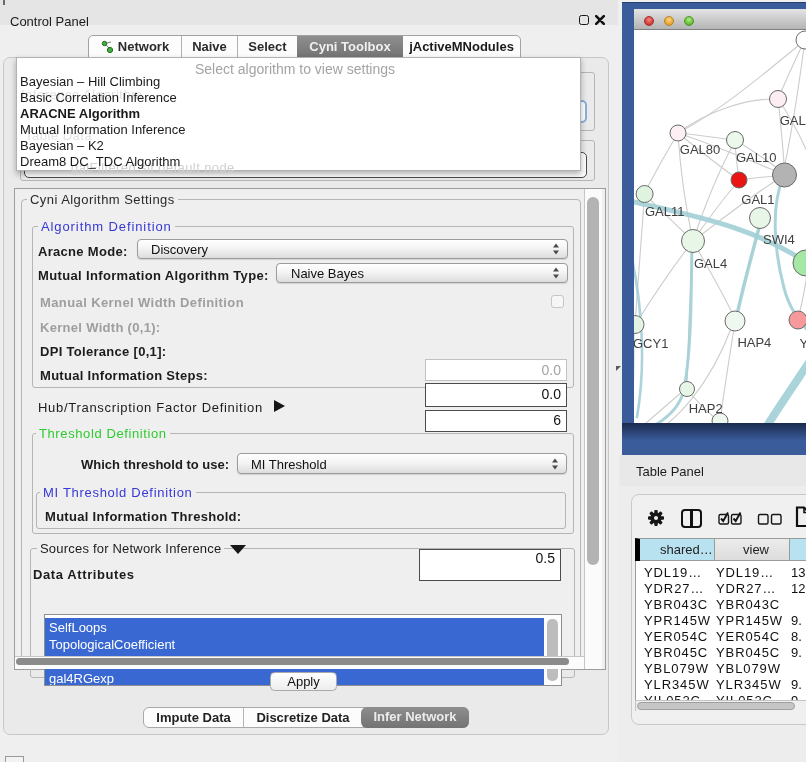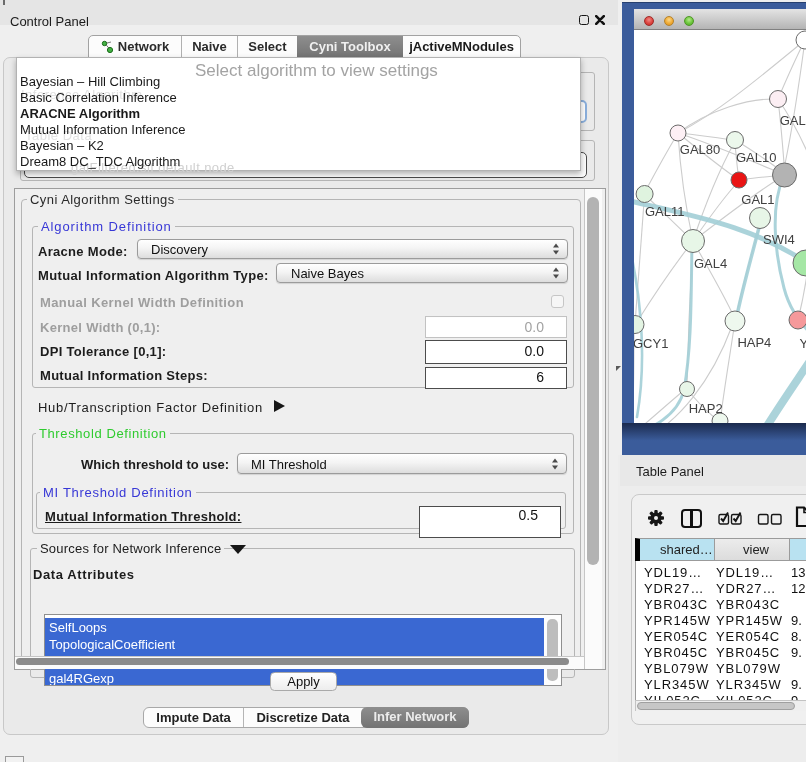--- a/index.html
+++ b/index.html
@@ -11,21 +11,21 @@
 .bold{font-weight:bold;}
 .gray{color:#9e9e9e;}
 .etch{position:absolute;border:1px solid #b5b5b5;border-radius:3px;}
 .gt{position:absolute;font-size:13px;line-height:13px;background:#efefef;padding:0 3px;white-space:nowrap;}
 .combo{position:absolute;border:1px solid #9b9b9b;border-radius:4px;background:linear-gradient(#ffffff,#f4f4f4 45%,#dddddd);box-shadow:0 1px 1px rgba(0,0,0,0.12);}
 .combo .ct{position:absolute;left:19px;top:50%;transform:translateY(-50%);font-size:13px;color:#111;}
 .arr{position:absolute;right:7px;top:50%;transform:translateY(-50%);width:7px;height:11px;}
 .arr i{position:absolute;left:0;width:0;height:0;border-left:3.5px solid transparent;border-right:3.5px solid transparent;}
 .arr .up{top:0;border-bottom:4.5px solid #4a4a4a;}
 .arr .dn{bottom:0;border-top:4.5px solid #4a4a4a;}
-.field{position:absolute;background:#fff;font-size:13px;text-align:right;padding-right:22px;}
+.field{position:absolute;background:#fff;font-size:13px;text-align:right;padding-right:5px;margin-top:43px;}
 .fd{border:1.5px solid #4c4c4c;color:#111;font-size:14px;}
 .fg{border:1px solid #c2c2c2;color:#a3a3a3;font-size:14px;box-shadow:0 1px 0 #fdfdfd inset;}
 </style>
 </head>
 <body>
 <div id="root">
 
 <div class="b" style="left:0;top:6;width:618px;height:25px;background:#e5e5e5;"></div>
 <div class="b" style="left:3px;top:0;width:1.5px;height:5px;background:#6a6a6a;"></div>
 <div class="b t13" style="left:10px;top:14px;">Control Panel</div>
@@ -89,21 +89,21 @@
 <div class="combo" style="left:237px;top:453px;width:330px;height:21px;">
       <span class="ct" style="left:13px;">MI Threshold</span>
       <span class="arr">
         <i class="up"></i>
         <i class="dn"></i>
       </span>
     </div>
 
 <div class="etch" style="left:36px;top:492px;width:530px;height:37px;"></div>
 <div class="gt" style="left:40px;top:486px;color:#3737d6;letter-spacing:0.7px;">MI Threshold Definition</div>
-<div class="b t13 bold" style="left:45px;top:509px;letter-spacing:0.3px;text-decoration:underline;">Mutual Information Threshold:</div>
+<div class="b t13 bold" style="left:45px;top:509px;letter-spacing:0.3px;">Mutual Information Threshold:</div>
 <div class="field fd" style="left:419px;top:506px;width:142px;height:32px;line-height:17px;">0.5</div>
 
 <div class="etch" style="left:30px;top:548px;width:545px;height:130px;"></div>
 <div class="gt" style="left:37px;top:542px;color:#1c1c1c;letter-spacing:0.2px;">Sources for Network Inference</div>
 <div class="b" style="left:230px;top:545px;width:0;height:0;border-top:9px solid #161616;border-left:8.5px solid transparent;border-right:8.5px solid transparent;"></div>
 <div class="b t13 bold" style="left:33px;top:567px;letter-spacing:0.6px;">Data Attributes</div>
 
 <div class="b" style="left:44px;top:614px;width:518px;height:72px;border:1px solid #8f8f8f;background:#fff;overflow:hidden;">
   <div style="position:absolute;left:0;top:3px;width:499px;height:69px;background:#3a68d2;"></div>
   <div style="position:absolute;left:4px;top:4px;width:495px;font-size:13px;line-height:17px;color:#fff;">SelfLoops<br>TopologicalCoefficient<br>BetweennessCentrality<br>gal4RGexp</div>
@@ -133,21 +133,21 @@
           <circle cx="3.5" cy="3.5" r="2.2" fill="#44b244" stroke="#1a6b1a"></circle>
           <circle cx="9" cy="10" r="2.6" fill="#44b244" stroke="#1a6b1a"></circle>
         </svg>Network</div>
   <div style="width:56px;text-align:center;font-size:13px;font-weight:bold;line-height:21px;color:#2a2a2a;border-left:1px solid #b0b0b0;">Naive</div>
   <div style="width:60px;text-align:center;font-size:13px;font-weight:bold;line-height:21px;color:#2a2a2a;border-left:1px solid #b0b0b0;">Select</div>
   <div style="width:106px;text-align:center;font-size:13px;font-weight:bold;line-height:21px;color:#f0f0f0;background:linear-gradient(#8e8e8e,#747474);">Cyni Toolbox</div>
   <div style="width:117px;text-align:center;font-size:13px;font-weight:bold;line-height:21px;color:#1a1a1a;">jActiveMNodules</div>
 </div>
 
 <div class="b" style="left:16px;top:57px;width:565px;height:114px;background:#fff;border:1px solid #b2b2b2;box-shadow:0 3px 6px rgba(0,0,0,0.3);">
-  <div style="position:absolute;left:178px;top:3px;font-size:17px;color:#a3a3a3;">Select algorithm to view settings</div>
+  <div style="position:absolute;left:178px;top:3px;font-size:14px;color:#a3a3a3;">Select algorithm to view settings</div>
   <div style="position:absolute;left:4px;top:29px;font-size:13px;color:#e0e0e0;letter-spacing:0.5px;">Inference Algorithm</div>
   <div style="position:absolute;left:8px;top:70px;font-size:13px;color:#e2e2e2;letter-spacing:0.5px;">Table Data</div>
   <div style="position:absolute;left:54px;top:102px;font-size:13px;color:#d0d0d0;letter-spacing:0.4px;">galFiltered.sif default node</div>
   <div style="position:absolute;left:3px;top:16px;font-size:13px;line-height:16px;color:#191919;">Bayesian – Hill Climbing<br>Basic Correlation Inference<br><b>ARACNE Algorithm</b><br>Mutual Information Inference<br>Bayesian – K2<br>Dream8 DC_TDC Algorithm</div>
 </div>
 
 <div class="b" style="left:616px;top:366px;width:0;height:0;border-top:5px solid #5a5a5a;border-right:5px solid transparent;"></div>
 <div class="b" style="left:622px;top:2px;width:184px;height:453px;background:#3b5c9b;border-top:1px solid #27406f;"></div>
 <div class="b" style="left:634px;top:9px;width:172px;height:21px;background:linear-gradient(#e4e4e4,#b4b4b4);border-bottom:1px solid #808080;"></div>
 <div class="b" style="left:644px;top:15.5px;width:10px;height:10px;border-radius:50%;background:radial-gradient(circle at 50% 35%,#f08a85 0%,#dd4540 55%,#c22722 100%);border:0.5px solid #9f2b28;"></div>

